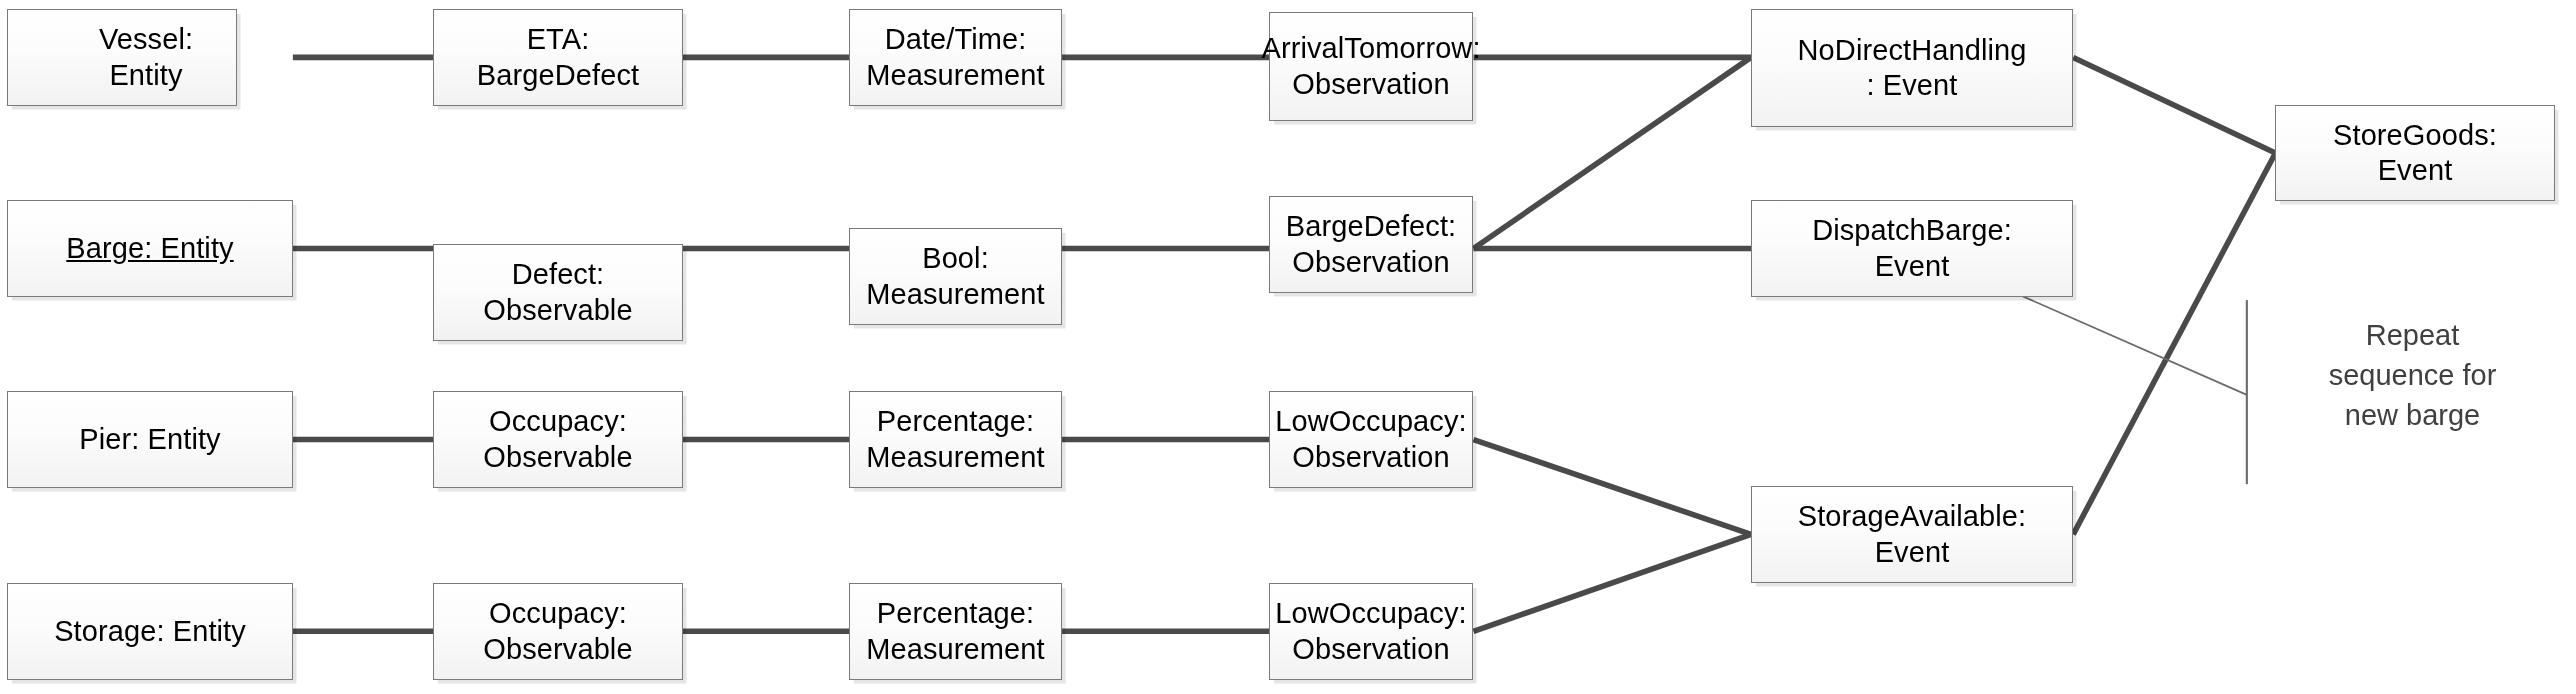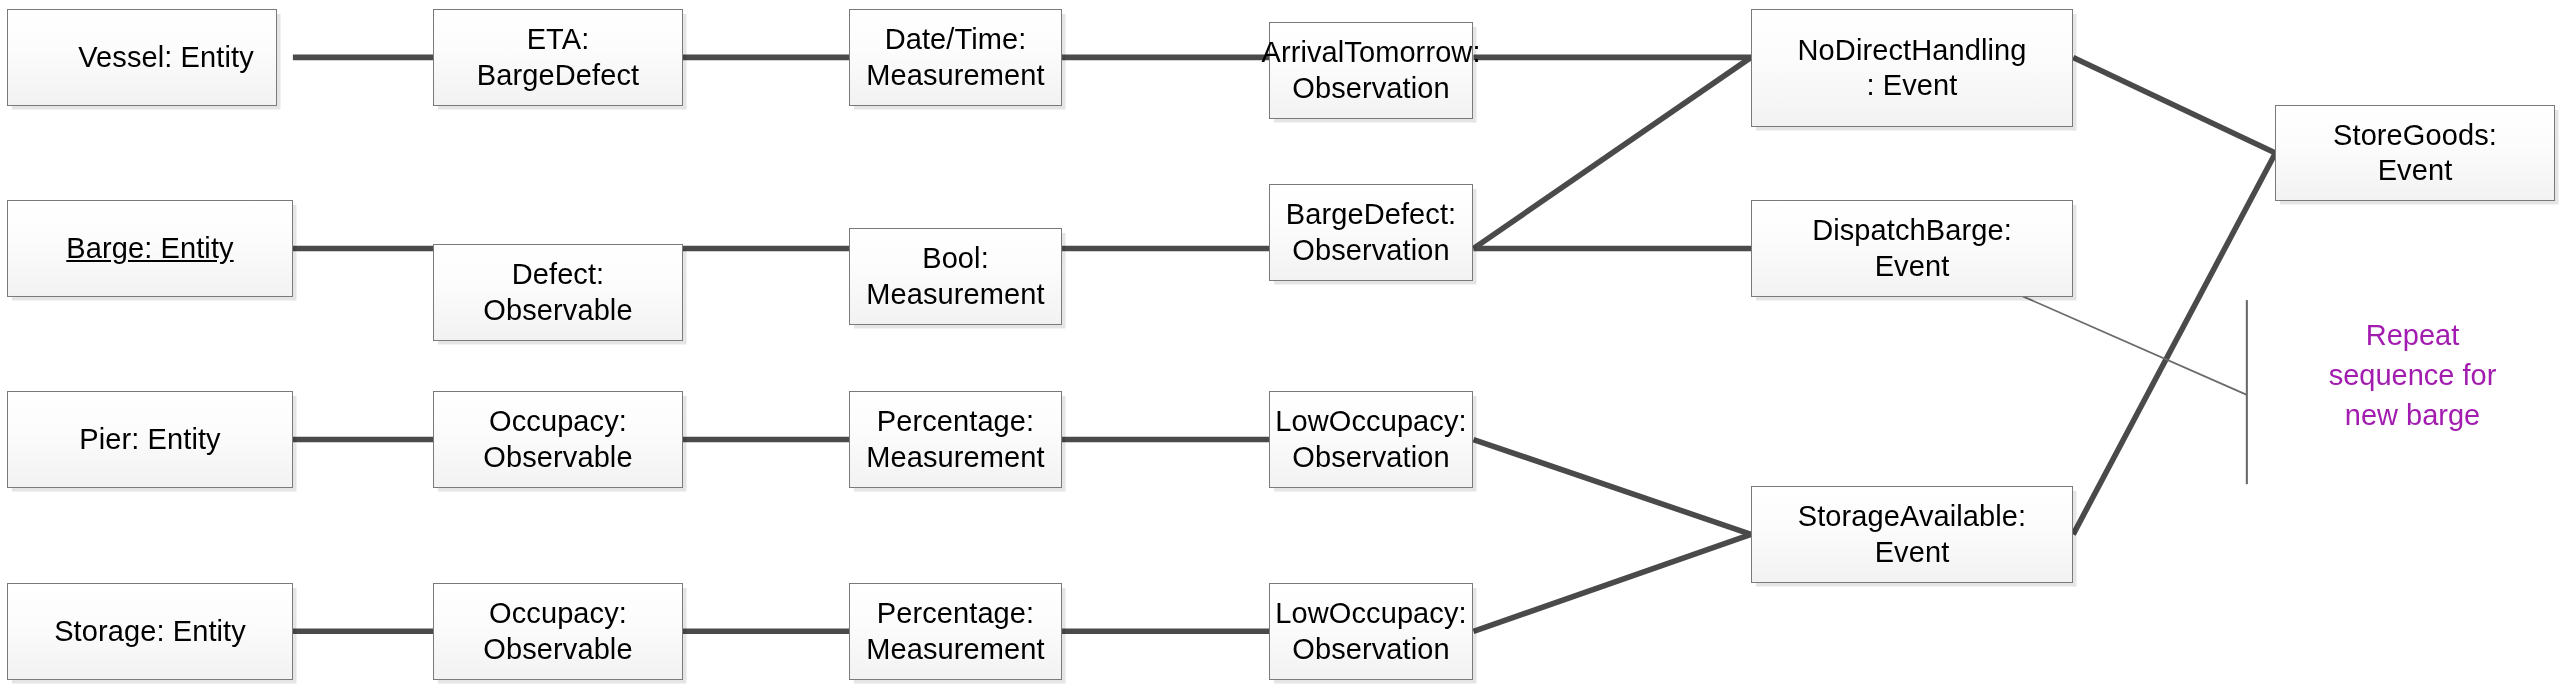--- a/index.html
+++ b/index.html
@@ -39,21 +39,21 @@
     letter-spacing: 0.1px;
     z-index: 5;
   }
   .node .label {
     display: block;
     padding: 0 7px;
     white-space: pre-line;
   }
   .annotation {
     position: absolute;
-    color: #a21caf;
+    color: #404040;
     font-size: 29px;
     line-height: 1.38;
     text-align: center;
     white-space: pre-line;
     z-index: 5;
   }
 </style>
 </head>
 <body>
 
@@ -81,32 +81,32 @@
         <line x1="2113" y1="905" x2="2511" y2="766" stroke="#4a4a4a" stroke-width="8" stroke-linecap="butt"></line>
         <line x1="2973" y1="766" x2="3263" y2="219" stroke="#4a4a4a" stroke-width="8" stroke-linecap="butt"></line>
         <line x1="2822" y1="390" x2="3222" y2="566" stroke="#6a6a6a" stroke-width="2.5" stroke-linecap="butt"></line>
       </g>
     <g id="brackets-group">
         <line x1="3222" y1="430" x2="3222" y2="694" stroke="#6a6a6a" stroke-width="3"></line>
       </g>
   </svg>
 
   <div id="nodes-group">
-      <div class="node" style="left: 7px; top: 9px; width: 270px; height: 97px; padding-left: 48px;">
+      <div class="node" style="left: 7px; top: 9px; width: 230px; height: 97px; padding-left: 48px;">
         <span class="label">Vessel: Entity</span>
       </div>
       <div class="node" style="left: 433px; top: 9px; width: 250px; height: 97px;">
         <span class="label">ETA:
 BargeDefect</span>
       </div>
       <div class="node" style="left: 849px; top: 9px; width: 213px; height: 97px;">
         <span class="label">Date/Time:
 Measurement</span>
       </div>
-      <div class="node" style="left: 1269px; top: 22px; width: 204px; height: 97px;">
+      <div class="node" style="left: 1269px; top: 12px; width: 204px; height: 109px;">
         <span class="label">ArrivalTomorrow:
 Observation</span>
       </div>
       <div class="node" style="left: 1751px; top: 9px; width: 322px; height: 118px;">
         <span class="label">NoDirectHandling
 : Event</span>
       </div>
       <div class="node" style="left: 2275px; top: 105px; width: 280px; height: 96px;">
         <span class="label">StoreGoods:
 Event</span>
@@ -115,21 +115,21 @@
         <span class="label">Barge: Entity</span>
       </div>
       <div class="node" style="left: 433px; top: 200px; width: 250px; height: 97px; margin-top: 44px;">
         <span class="label">Defect:
 Observable</span>
       </div>
       <div class="node" style="left: 849px; top: 200px; width: 213px; height: 97px; margin-top: 28px;">
         <span class="label">Bool:
 Measurement</span>
       </div>
-      <div class="node" style="left: 1269px; top: 184px; width: 204px; height: 97px;">
+      <div class="node" style="left: 1269px; top: 196px; width: 204px; height: 97px;">
         <span class="label">BargeDefect:
 Observation</span>
       </div>
       <div class="node" style="left: 1751px; top: 200px; width: 322px; height: 97px;">
         <span class="label">DispatchBarge:
 Event</span>
       </div>
       <div class="node" style="left: 7px; top: 391px; width: 286px; height: 97px;">
         <span class="label">Pier: Entity</span>
       </div>

